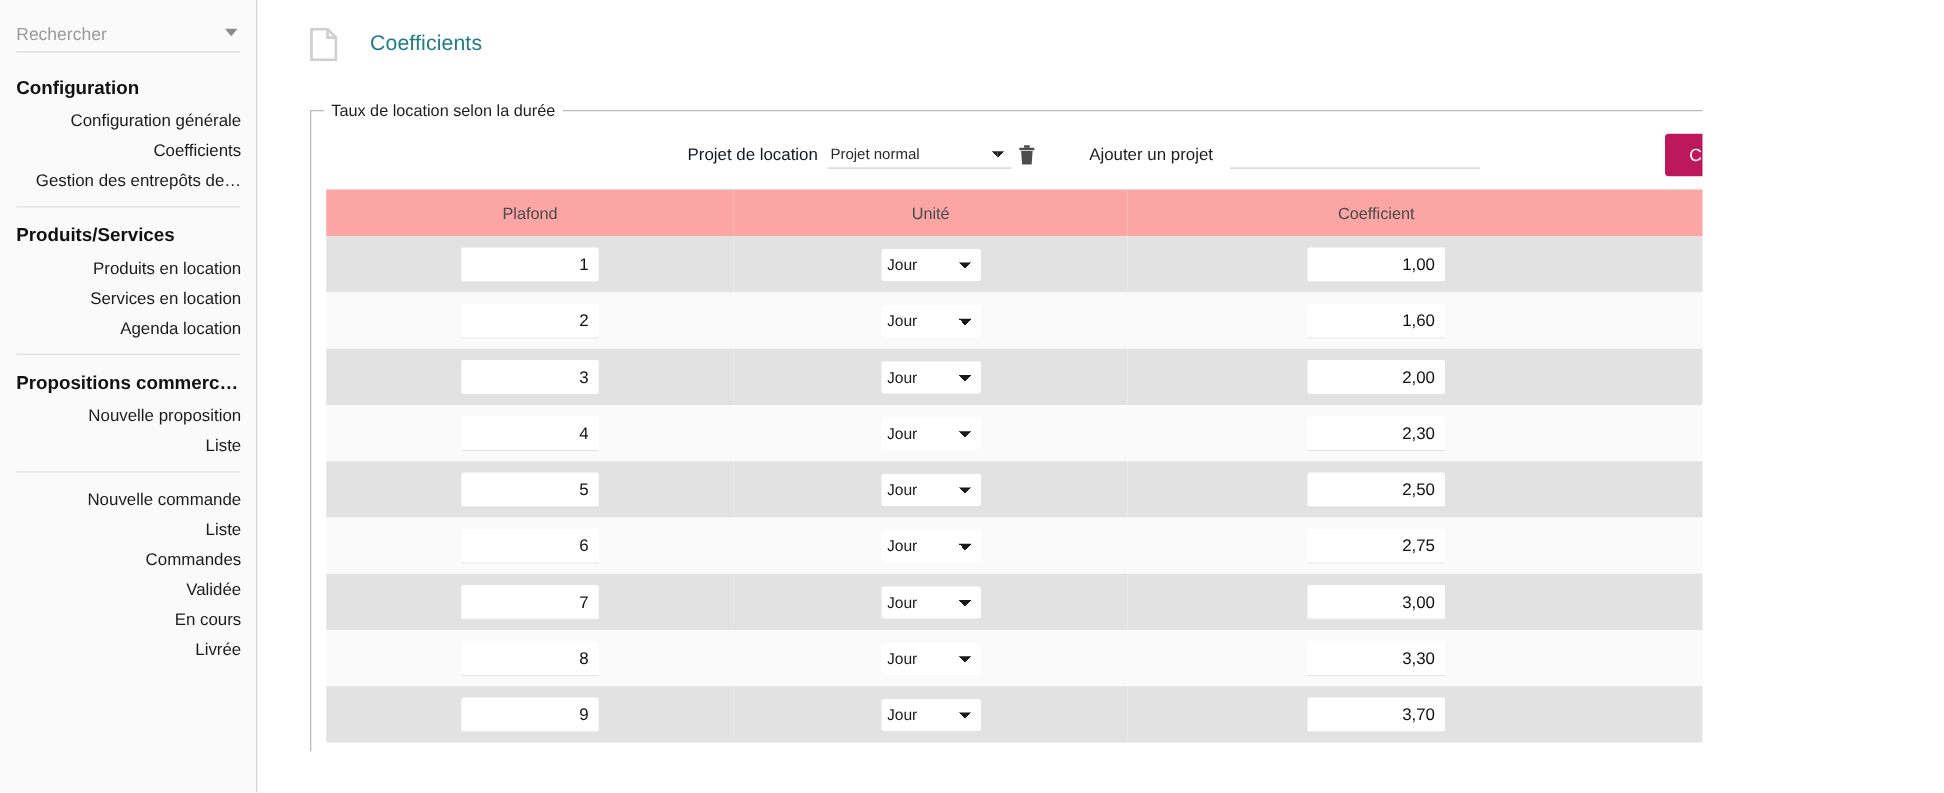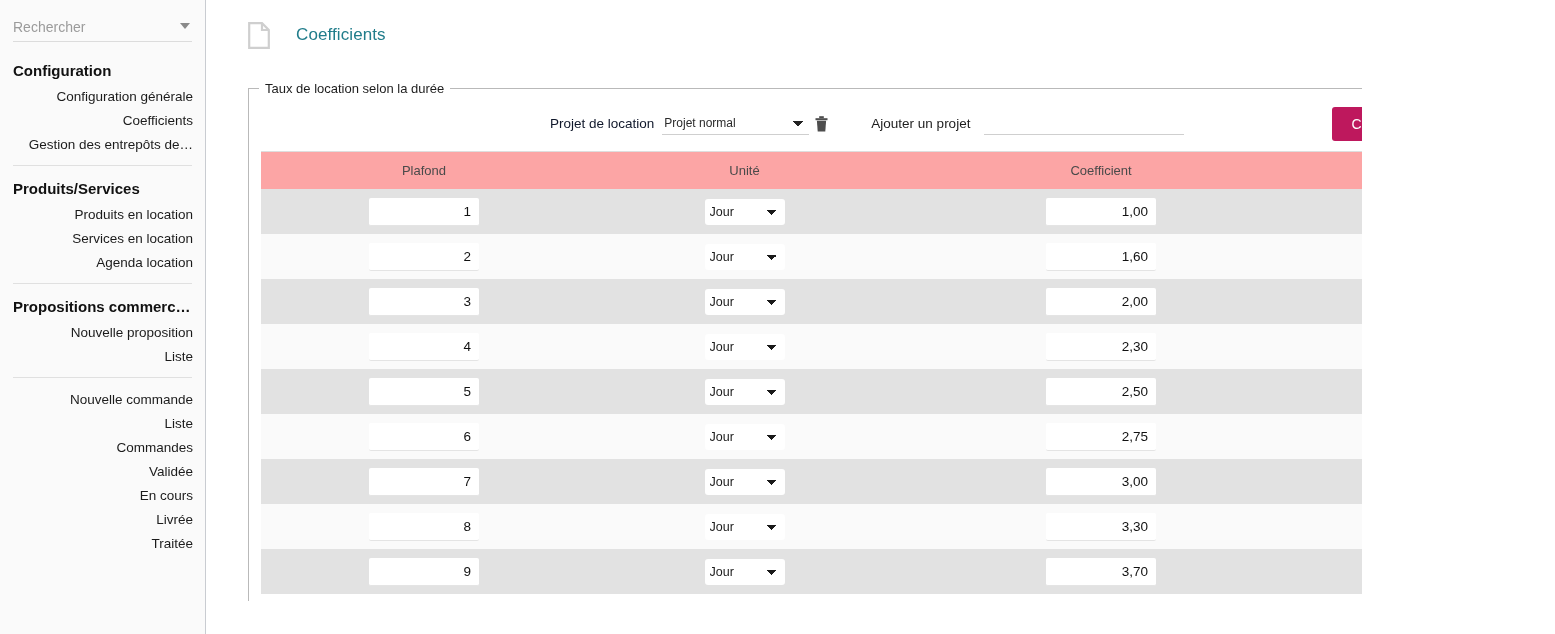--- a/index.html
+++ b/index.html
@@ -285,21 +285,20 @@
           <div class="nav-item">Liste</div>
         </div>
         <div class="nav-sep"></div>
         <div class="nav-group">
           <div class="nav-item">Nouvelle commande</div>
           <div class="nav-item">Liste</div>
           <div class="nav-item sub">Commandes</div>
           <div class="nav-item sub">Validée</div>
           <div class="nav-item sub">En cours</div>
           <div class="nav-item sub">Livrée</div>
-          <div class="nav-item sub">Traitée</div>
         </div>
       </nav>
   </aside>
 
   <main class="main">
 
     <div class="page-head">
       <svg class="doc-icon" viewBox="0 0 22 27">
         <path d="M1.2 1.2 H14 L20.8 8 V25.8 H1.2 Z" fill="#ffffff" stroke="#cfcfcf" stroke-width="2.2"></path>
         <path d="M14 1.2 V8 H20.8" fill="none" stroke="#cfcfcf" stroke-width="2.2"></path>

